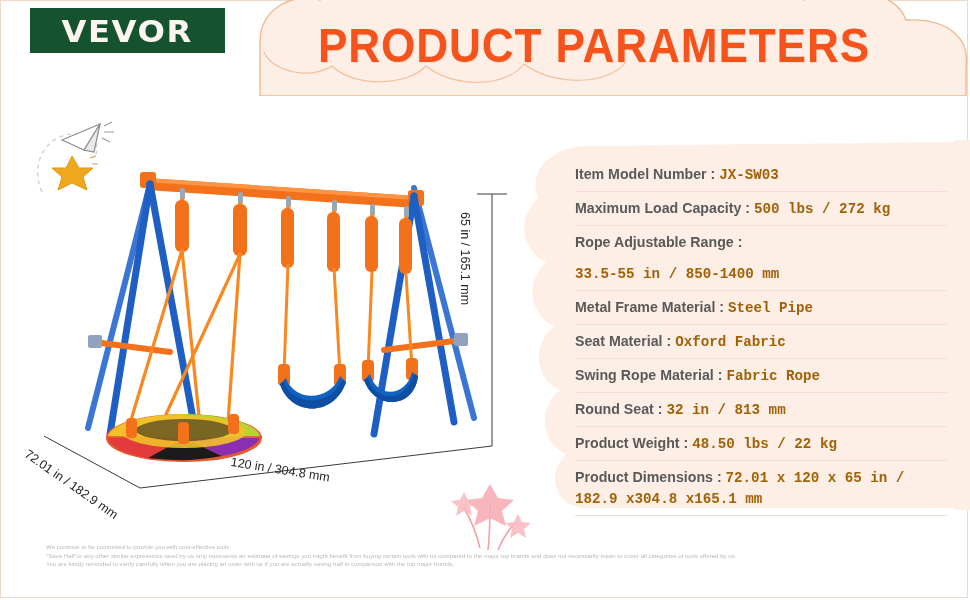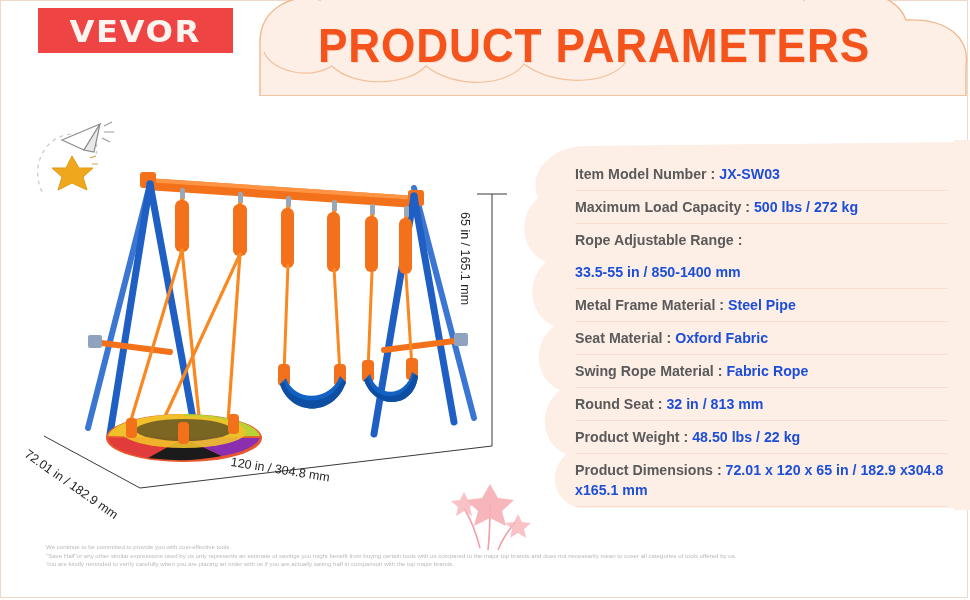--- a/index.html
+++ b/index.html
@@ -15,22 +15,22 @@
     position:absolute;left:0;top:0;width:968px;height:598px;
     border:1px solid #f0d8ca;box-sizing:border-box;pointer-events:none;
   }
 
   
   .header-cloud{position:absolute;left:250px;top:-44px;width:720px;height:140px;}
   .header-cloud svg{display:block;}
 
   
   .vevor-logo{
-    position:absolute;left:38px;top:8px;width:195px;height:45px;
-    background:#ef4444;display:flex;align-items:center;justify-content:center;
+    position:absolute;left:30px;top:8px;width:195px;height:45px;
+    background:#14532d;display:flex;align-items:center;justify-content:center;
   }
   .vevor-logo .wordmark{
     color:#fdf4ef;font-weight:bold;font-size:31px;letter-spacing:1.5px;
     font-family:"DejaVu Sans",sans-serif;transform:scaleX(1.04);
   }
 
   
   .page-title{
     position:absolute;left:318px;top:14px;width:560px;height:62px;
     color:#f4541c;font-size:49px;font-weight:bold;letter-spacing:1px;
@@ -47,21 +47,21 @@
   .params-list{
     position:absolute;left:575px;top:158px;width:372px;
   }
   .param-row{
     padding:6px 0 6px 0;
     border-bottom:1px solid #f7ded1;
     font-size:14.2px;line-height:20px;color:#4c4c4c;
   }
   .param-row:last-child{border-bottom:1px solid #f7ded1;}
   .param-row .lbl{color:#5a5a5a;font-weight:bold;}
-  .param-row .val{color:#1d4ed8;font-weight:bold;}
+  .param-row .val{color:#a16207;font-weight:bold;font-family:Liberation Mono, monospace;}
   .param-row.stacked .val{display:block;margin-top:12px;}
 
   
   .product-illustration{position:absolute;left:22px;top:96px;width:520px;height:440px;}
   .product-illustration svg{display:block;}
 
   
   .dim{position:absolute;color:#262626;font-size:12.5px;font-family:"Liberation Sans",sans-serif;white-space:nowrap;}
   .dim-height{left:472px;top:212px;transform:rotate(90deg);transform-origin:left top;}
   .dim-width{left:232px;top:455px;transform:rotate(9deg);transform-origin:left top;}

